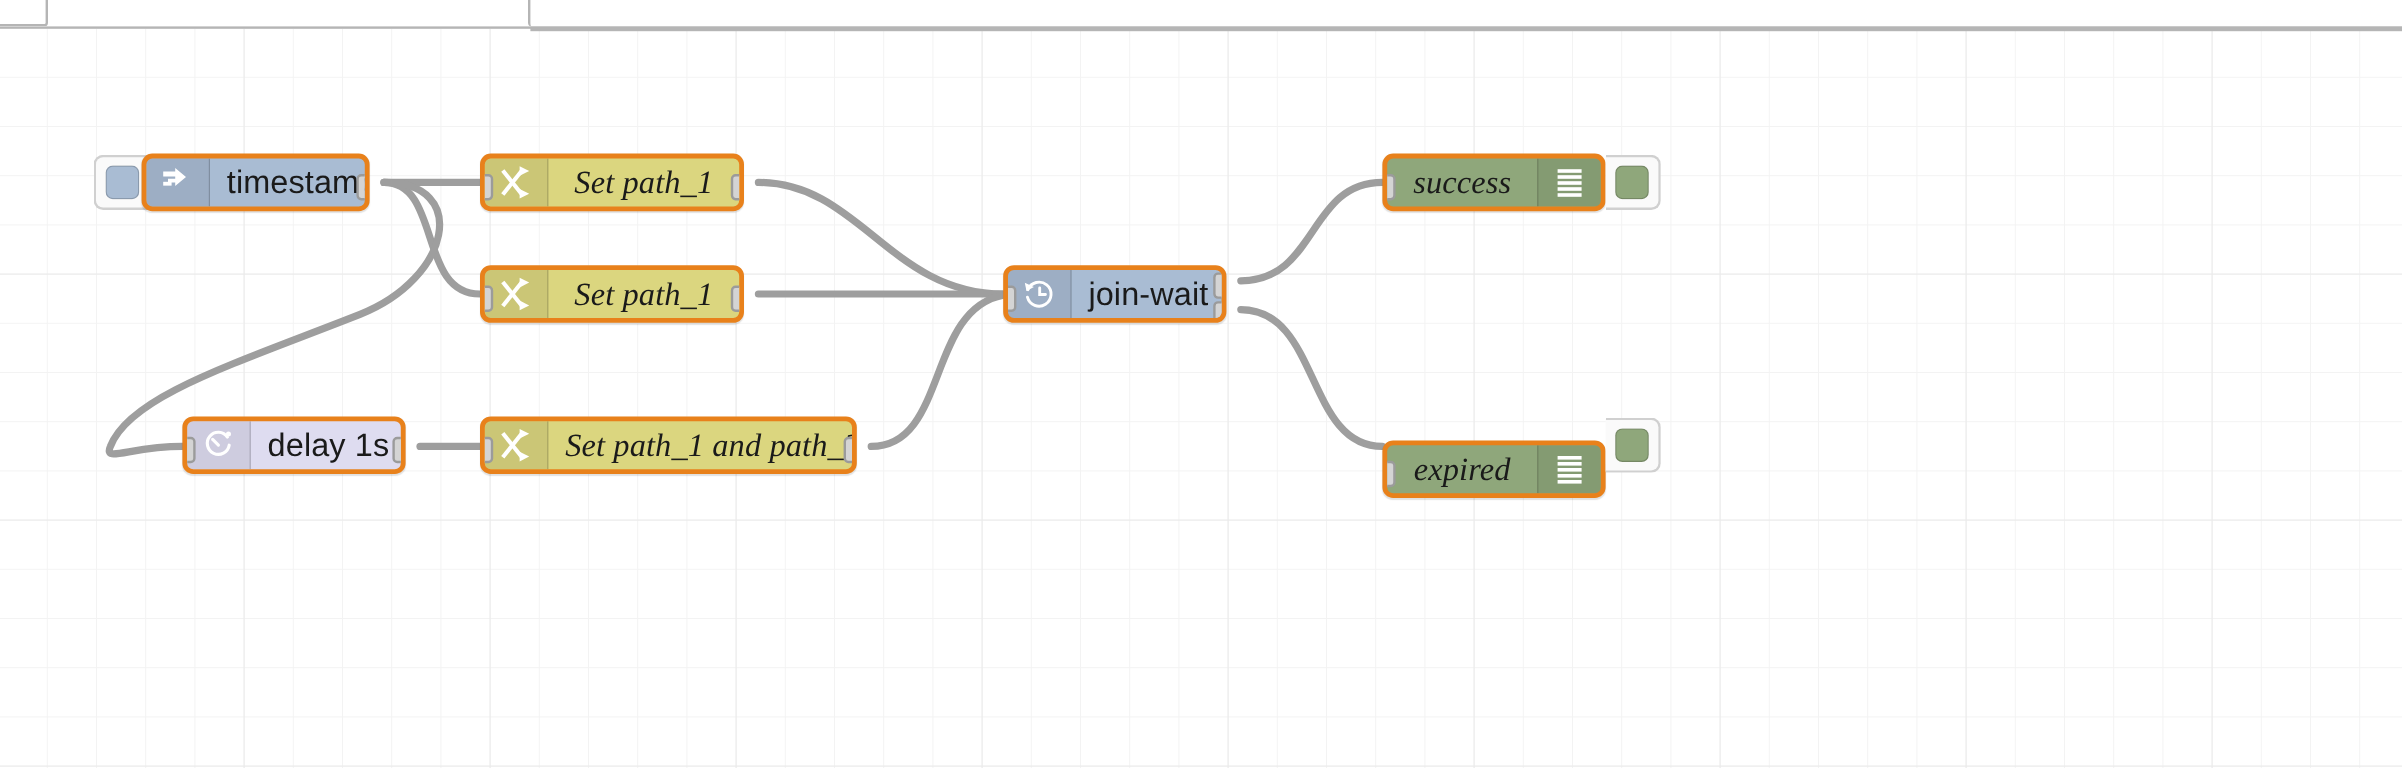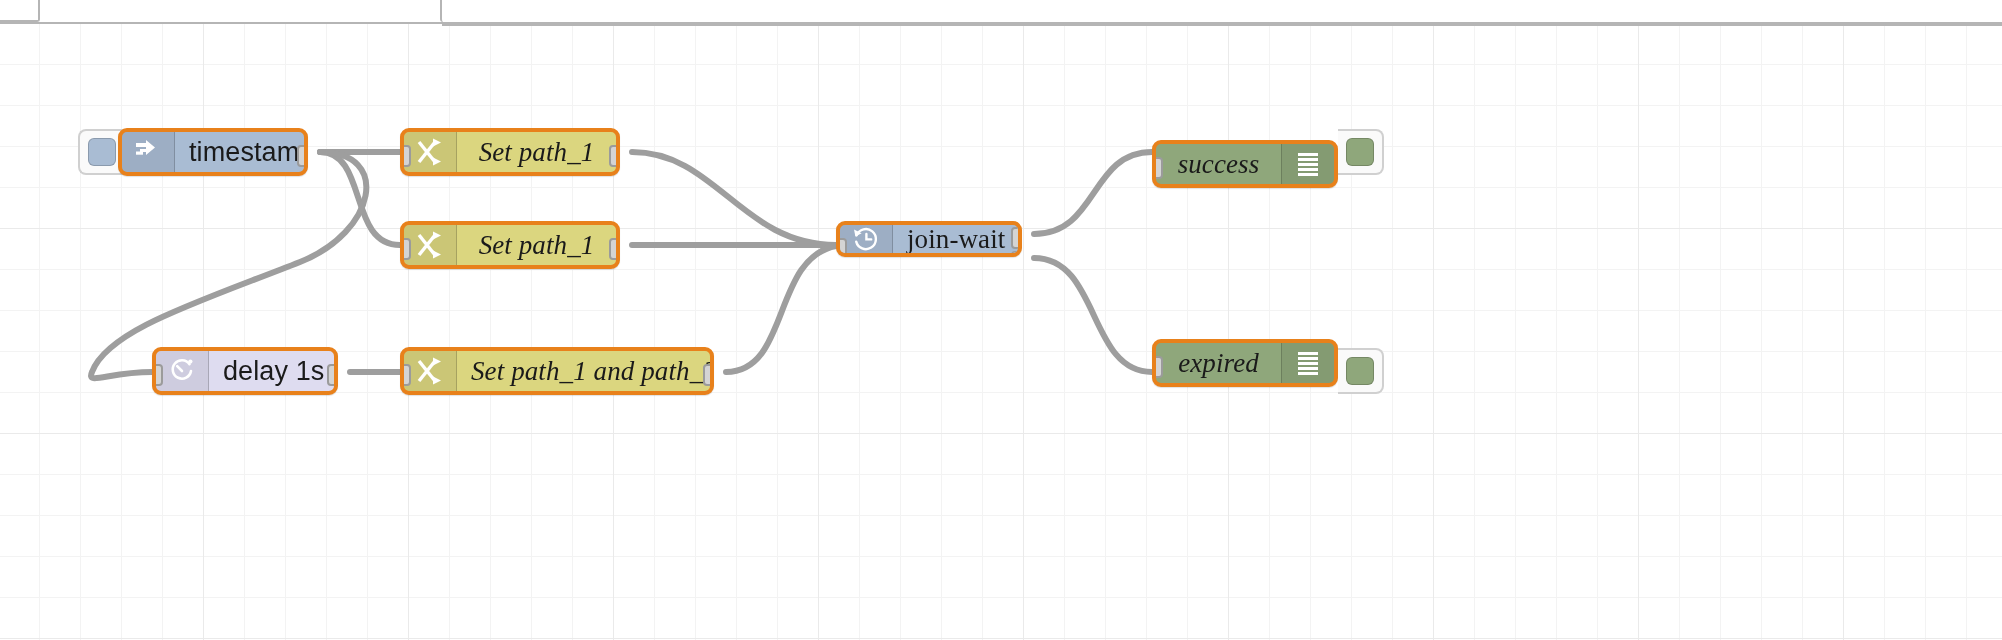--- a/index.html
+++ b/index.html
@@ -111,21 +111,21 @@
     color: #1a1a1a;
     letter-spacing: 0.1px;
     padding: 0 14px;
     white-space: nowrap;
   }
   .node .label.italic { font-style: italic; font-family: Liberation Serif, serif; }
 
   
   .n-blue   { background: #a9bcd3; }
   .n-yellow { background: #dbd67f; }
-  .n-green  { background: #8fa77b; margin-top: 12px; }
+  .n-green  { background: #8fa77b; }
   .n-lilac  { background: #dedcf0; }
 
   
   .port {
     position: absolute;
     width: 22px;
     height: 22px;
     background: #d4d4d4;
     border: 2px solid #9b9b9b;
     border-radius: 4px;
@@ -254,21 +254,21 @@
         <path fill="none" stroke="#ffffff" stroke-width="3.4" d="M4 25 L20 5"></path>
         <path fill="#ffffff" d="M18 1.5 l8 4 -8 4 z"></path>
         <path fill="#ffffff" d="M18 20.5 l8 4 -8 4 z"></path>
       </svg>
     </div>
     <div class="label italic">Set path_1 and path_3</div>
     <span class="port" style="left:-15px; top:13px;"></span>
     <span class="port" style="right:-15px; top:13px;"></span>
   </div>
 
-  <div class="node n-blue" style="left:836px; top:221px; width:186px; height:36px;font-family:Liberation Serif, serif;">
+  <div class="node n-blue" style="left:836px; top:221px; width:186px; height:48px;">
     <div class="icon-box left">
       <svg class="gly" width="30" height="30" viewBox="0 0 30 30" aria-hidden="true">
         <path fill="none" stroke="#ffffff" stroke-width="2.4" stroke-linecap="round" d="M5.6 11.4 A 10 10 0 1 1 5.2 17.6"></path>
         <path fill="#ffffff" d="M3.0 5.6 l1.4 7.0 6.2 -3.4 z"></path>
         <path fill="none" stroke="#ffffff" stroke-width="2.4" stroke-linecap="round" d="M15.4 10 L15.4 15.4 L20.2 15.4"></path>
       </svg>
     </div>
     <div class="label">join-wait</div>
     <span class="port" style="left:-15px; top:13px;"></span>
     <span class="port" style="right:-15px; top:2px;"></span>
@@ -285,21 +285,21 @@
         <rect fill="#ffffff" x="3" y="17" width="20" height="3"></rect>
         <rect fill="#ffffff" x="3" y="22" width="20" height="3"></rect>
       </svg>
     </div>
     <span class="port" style="left:-15px; top:13px;"></span>
   </div>
   <div class="side-btn right" style="left:1338px; top:129px;">
     <span class="knob green"></span>
   </div>
 
-  <div class="node n-green" style="left:1152px; top:327px; width:186px; height:48px;">
+  <div class="node n-green" style="left:1152px; top:367px; width:186px; height:48px;">
     <div class="label italic">expired</div>
     <div class="icon-box right">
       <svg class="gly" width="26" height="26" viewBox="0 0 26 26" aria-hidden="true">
         <rect fill="#ffffff" x="3" y="2" width="20" height="3"></rect>
         <rect fill="#ffffff" x="3" y="7" width="20" height="3"></rect>
         <rect fill="#ffffff" x="3" y="12" width="20" height="3"></rect>
         <rect fill="#ffffff" x="3" y="17" width="20" height="3"></rect>
         <rect fill="#ffffff" x="3" y="22" width="20" height="3"></rect>
       </svg>
     </div>

